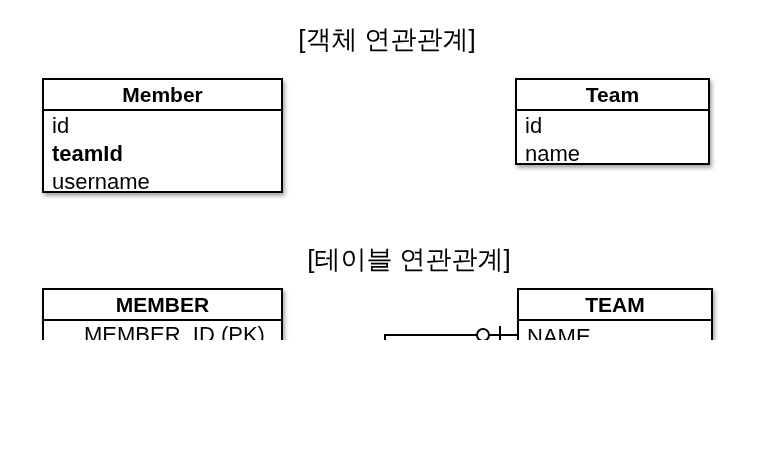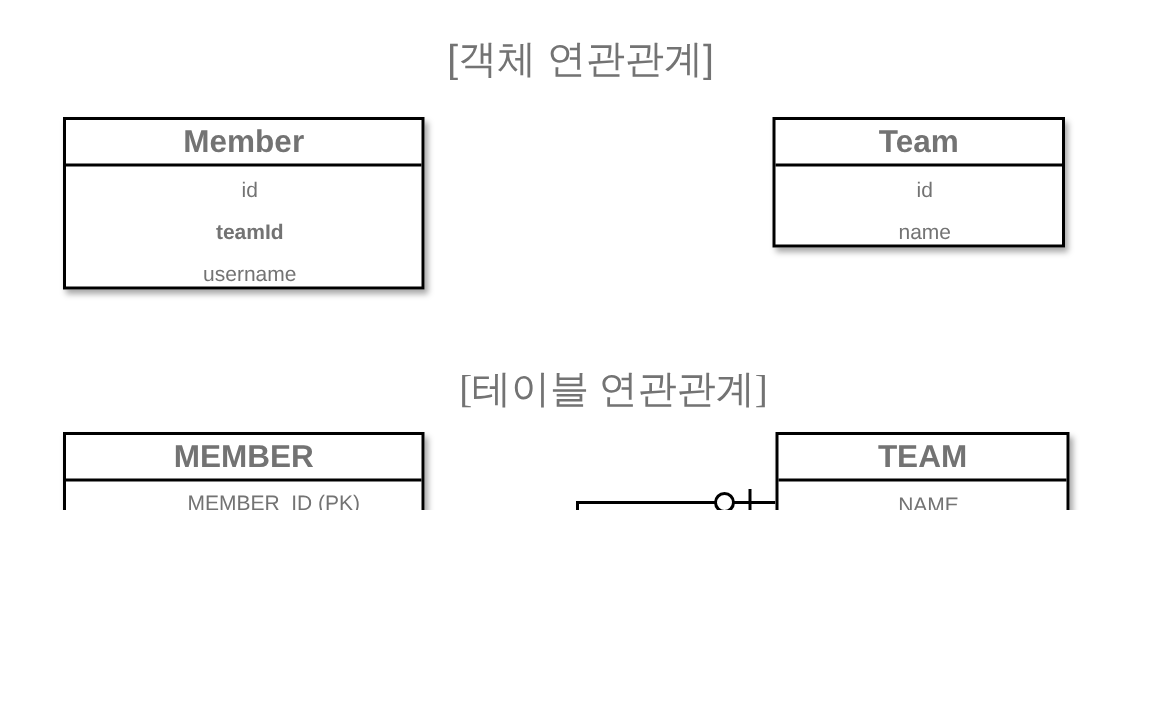--- a/index.html
+++ b/index.html
@@ -1,33 +1,33 @@
 <!DOCTYPE html>
 <html><head>
 <meta charset="utf-8">
 <style>
   html,body{margin:0;padding:0;background:#ffffff;}
   .canvas{
     position:relative;width:766px;height:340px;background:#ffffff;overflow:hidden;
-    font-family:"Liberation Sans","DejaVu Sans",sans-serif;color:#737373;
+    font-family:"Liberation Sans","DejaVu Sans",sans-serif;color:#000000;
   }
   .section-title{
     position:absolute;transform:translateX(-50%);
     font-size:26px;font-weight:400;white-space:nowrap;letter-spacing:0px;
   }
   .entity{
     position:absolute;background:#ffffff;border:2px solid #000;
     box-shadow:2px 3px 4px rgba(0,0,0,0.35);box-sizing:border-box;
   }
   .entity-header{
     text-align:center;font-weight:bold;font-size:21px;line-height:29px;height:29px;
     border-bottom:2px solid #000;
   }
   .entity-body{padding:1px 0 2px 0;}
-  .field{font-size:14px;line-height:28px;height:28px;padding-left:8px;white-space:nowrap;text-align:center;}
+  .field{font-size:22px;line-height:28px;height:28px;padding-left:8px;white-space:nowrap;}
   .bold{font-weight:bold;}
   .pk-row .field{height:28px;line-height:28px;}
   .divider-thick{border-bottom:4px solid #000;padding-left:32px;}
   .divider-thin{border-bottom:3px solid #000;}
   svg.connector{position:absolute;left:0;top:0;pointer-events:none;}
 </style>
 </head>
 <body>
 
 <div class="canvas">
@@ -60,21 +60,21 @@
   </div>
 
   <div class="entity" style="left:515px;top:78px;width:195px;height:87px;">
     <div class="entity-header">Team</div>
     <div class="entity-body">
       <div class="field">id</div>
       <div class="field">name</div>
     </div>
   </div>
 
-  <div class="section-title" style="left:409px;top:242px;font-family:Liberation Serif, serif;">[테이블 연관관계]</div>
+  <div class="section-title" style="left:409px;top:242px;">[테이블 연관관계]</div>
 
   <div class="entity" style="left:42px;top:288px;width:241px;height:122px;">
     <div class="entity-header">MEMBER</div>
     <div class="pk-row divider-thick">
       <div class="field">MEMBER_ID (PK)</div>
     </div>
   </div>
 
   <div class="entity" style="left:517px;top:288px;width:196px;height:97px;">
     <div class="entity-header">TEAM</div>

